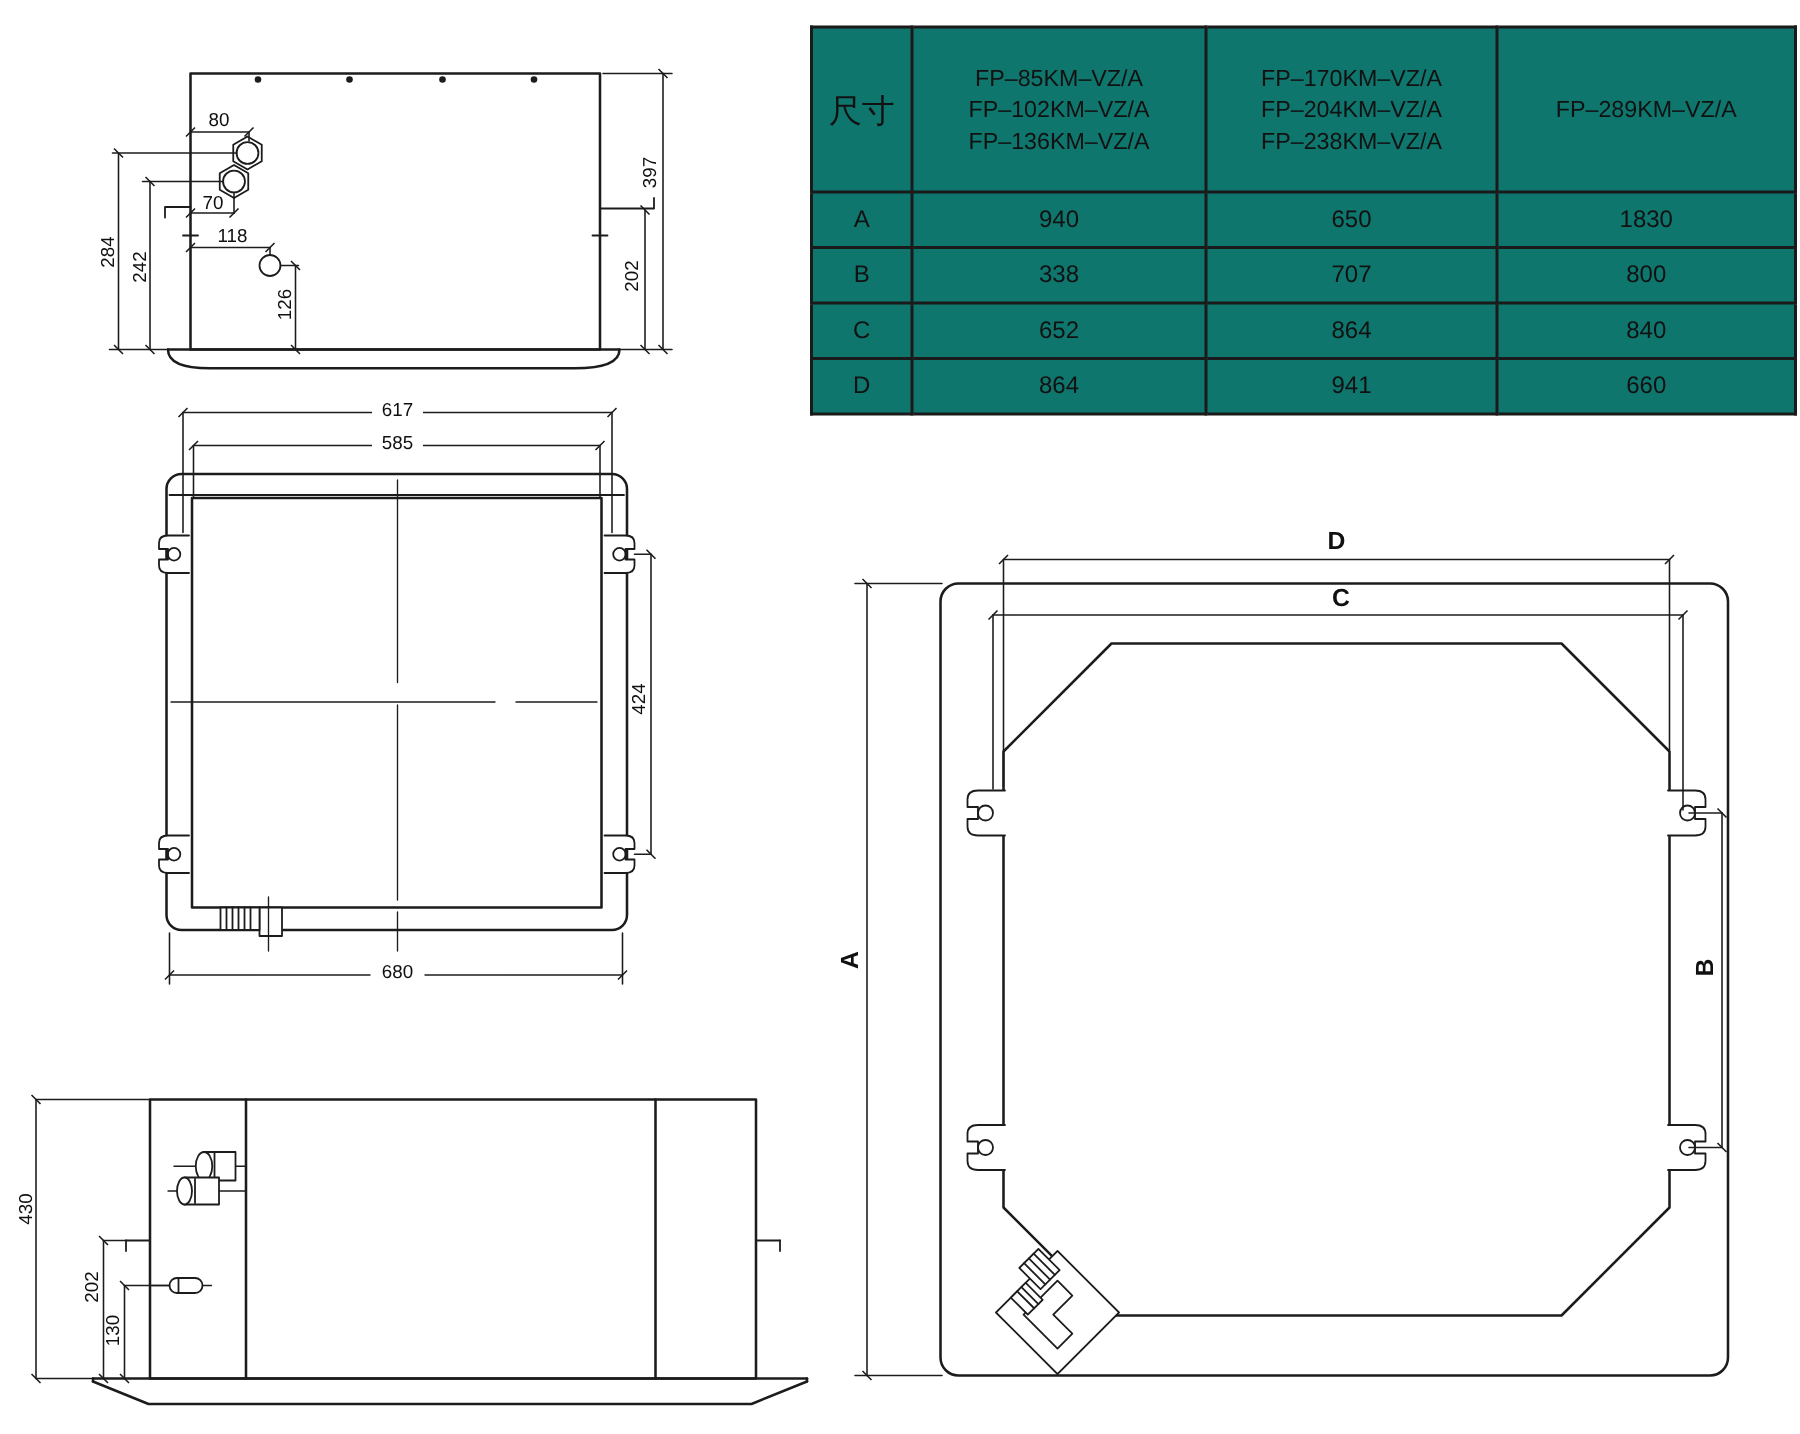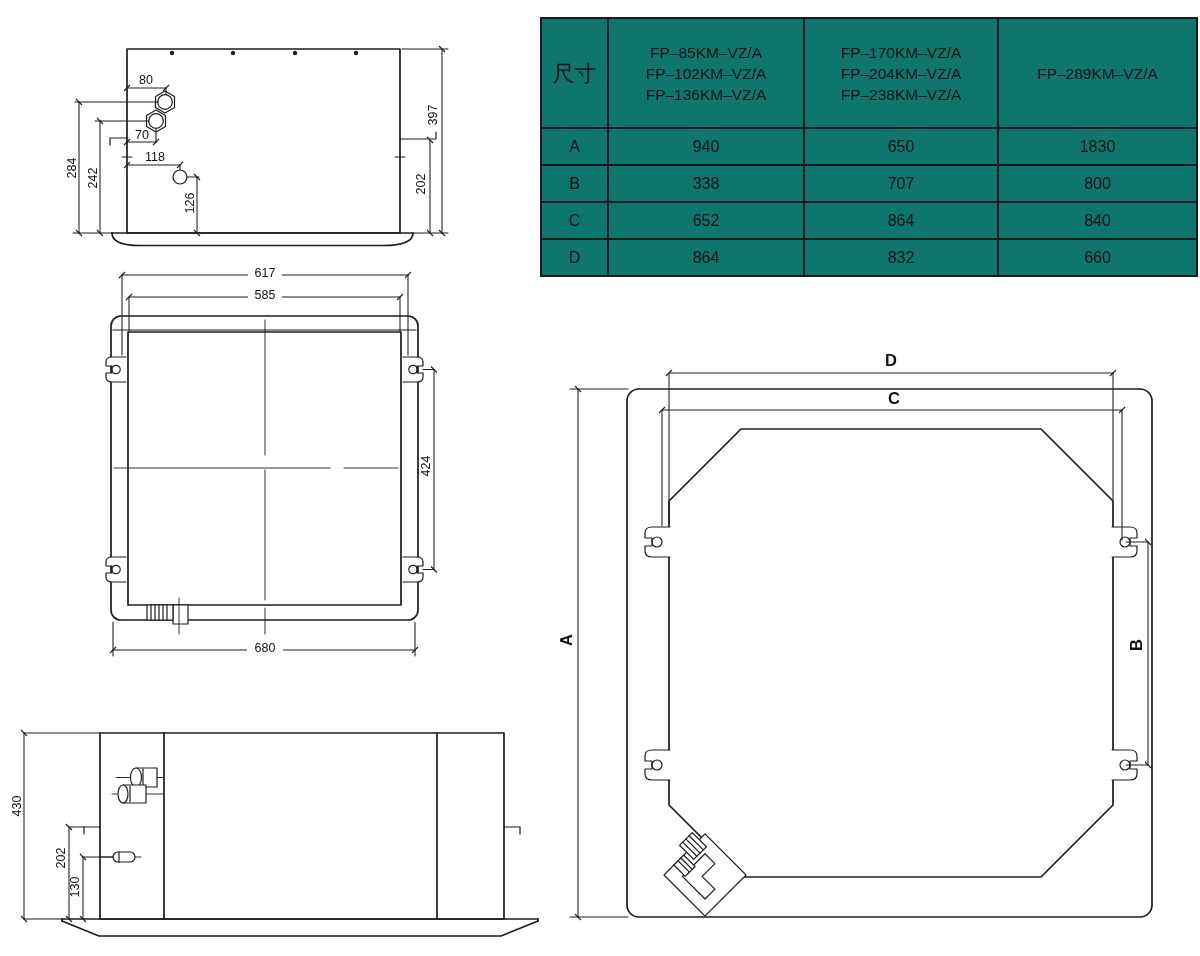--- a/index.html
+++ b/index.html
@@ -65,21 +65,21 @@
     </tr>
     <tr class="drow">
       <td>C</td>
       <td>652</td>
       <td>864</td>
       <td>840</td>
     </tr>
     <tr class="drow">
       <td>D</td>
       <td>864</td>
-      <td>832</td>
+      <td>941</td>
       <td>660</td>
     </tr>
   </tbody>
     </table>
 
   <svg class="view" style="left:55px;top:15px" width="405" height="245" viewBox="55 15 405 245">
     <defs>
       <marker id="tk" markerWidth="9" markerHeight="9" refX="4.5" refY="4.5" orient="auto" markerUnits="userSpaceOnUse">
         <path d="M1.5,7.5 L7.5,1.5" stroke="#1c1c1c" stroke-width="1.1" fill="none"></path>
       </marker>

